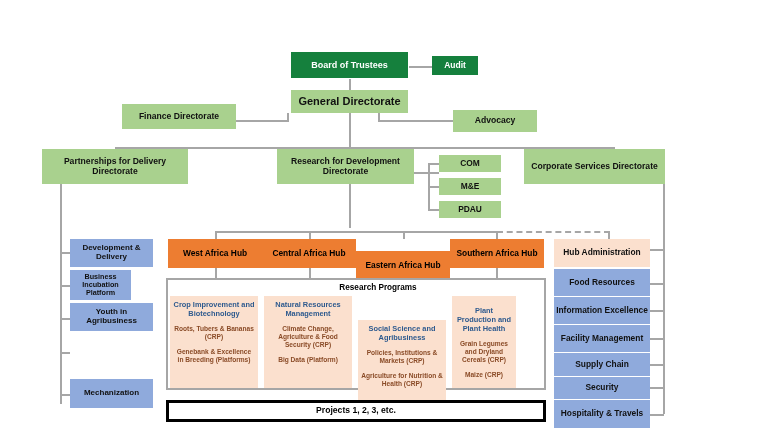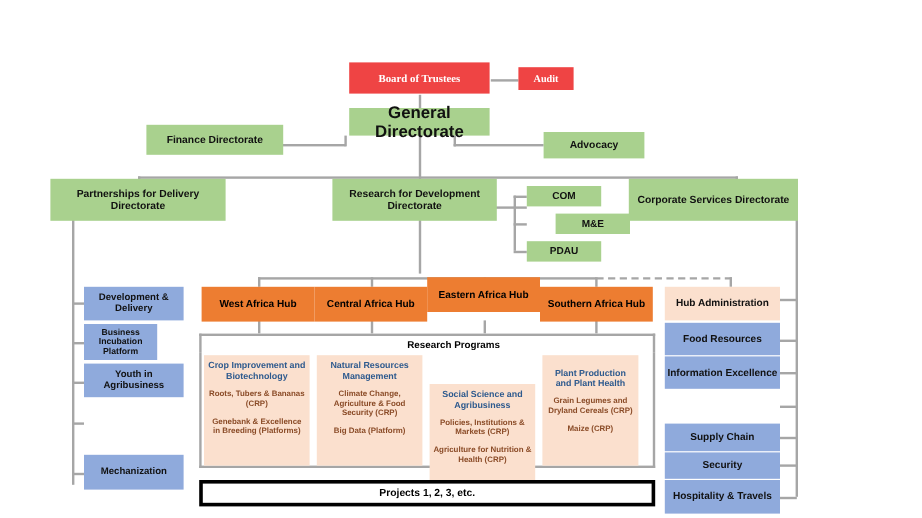--- a/index.html
+++ b/index.html
@@ -19,21 +19,21 @@
     box-sizing:border-box;
     display:flex;
     align-items:center;
     justify-content:center;
     text-align:center;
     font-weight:bold;
     color:#000000;
     line-height:1.12;
     padding:1px 2px;
   }
-  .blue   { background:#ef4444; color:#ffffff;font-family:Liberation Serif, serif; }
+  .blue   { background:#15803d; color:#ffffff; }
   .green  { background:#A9D18E; color:#111111; }
   .orange { background:#ED7D31; color:#000000; }
   .lblue  { background:#8FAADC; color:#111111; }
   .peach  { background:#FBE0CE; color:#111111; }
   .white  { background:#ffffff; color:#000000; border:3px solid #000000; }
 
   
   .ln{ position:absolute; background:#A6A6A6; }
   .lnh{ height:2px; }
   .lnv{ width:2px; }
@@ -140,44 +140,44 @@
 
   <div class="ln lnv" style="left:215px;top:267px;height:11px;"></div>
   <div class="ln lnv" style="left:309px;top:267px;height:11px;"></div>
   <div class="ln lnv" style="left:403px;top:267px;height:11px;"></div>
   <div class="ln lnv" style="left:496px;top:267px;height:11px;"></div>
 
   <div class="box blue" style="left:291px;top:52px;width:117px;height:26px;font-size:9px;">Board of Trustees</div>
 
   <div class="box blue" style="left:432px;top:56px;width:46px;height:19px;font-size:8.5px;">Audit</div>
 
-  <div class="box green" style="left:291px;top:90px;width:117px;height:23px;font-size:14px;">General Directorate</div>
+  <div class="box green" style="left:291px;top:90px;width:117px;height:23px;font-size:11px;">General Directorate</div>
 
   <div class="box green" style="left:122px;top:104px;width:114px;height:25px;font-size:8.6px;">Finance Directorate</div>
 
   <div class="box green" style="left:453px;top:110px;width:84px;height:22px;font-size:8.6px;">Advocacy</div>
 
   <div class="box green" style="left:42px;top:149px;width:146px;height:35px;font-size:8.6px;">Partnerships for Delivery Directorate</div>
 
   <div class="box green" style="left:277px;top:149px;width:137px;height:35px;font-size:8.6px;">Research for Development Directorate</div>
 
   <div class="box green" style="left:524px;top:149px;width:141px;height:35px;font-size:8.6px;">Corporate Services Directorate</div>
 
   <div class="box green" style="left:439px;top:155px;width:62px;height:17px;font-size:8.4px;">COM</div>
-  <div class="box green" style="left:439px;top:178px;width:62px;height:17px;font-size:8.4px;margin-left:24px;">M&amp;E</div>
+  <div class="box green" style="left:439px;top:178px;width:62px;height:17px;font-size:8.4px;">M&amp;E</div>
   <div class="box green" style="left:439px;top:201px;width:62px;height:17px;font-size:8.4px;">PDAU</div>
 
   <div class="box lblue" style="left:70px;top:239px;width:83px;height:28px;font-size:8px;">Development &amp; Delivery</div>
   <div class="box lblue" style="left:70px;top:270px;width:61px;height:30px;font-size:7.2px;">Business Incubation Platform</div>
   <div class="box lblue" style="left:70px;top:303px;width:83px;height:28px;font-size:8px;">Youth in Agribusiness</div>
   <div class="box lblue" style="left:70px;top:379px;width:83px;height:29px;font-size:8px;">Mechanization</div>
 
   <div class="box orange" style="left:168px;top:239px;width:94px;height:29px;font-size:8.4px;">West Africa Hub</div>
   <div class="box orange" style="left:262px;top:239px;width:94px;height:29px;font-size:8.4px;">Central Africa Hub</div>
-  <div class="box orange" style="left:356px;top:231px;width:94px;height:29px;font-size:8.4px;">Eastern Africa Hub</div>
+  <div class="box orange" style="left:356px;top:251px;width:94px;height:29px;font-size:8.4px;">Eastern Africa Hub</div>
   <div class="box orange" style="left:450px;top:239px;width:94px;height:29px;font-size:8.4px;">Southern Africa Hub</div>
 
   <div class="rp-header" style="left:166px;top:278px;width:380px;height:16px;padding-left:44px;">Research Programs</div>
   <div class="rp-frame" style="left:166px;top:294px;width:380px;height:96px;"></div>
 
   <div class="prog" style="left:170px;top:296px;width:88px;height:92px;">
     <div class="ptitle">Crop Improvement and Biotechnology</div>
     <div class="pitem">Roots, Tubers &amp; Bananas (CRP)</div>
     <div class="pitem">Genebank &amp; Excellence in Breeding (Platforms)</div>
   </div>
@@ -187,28 +187,29 @@
     <div class="pitem">Climate Change, Agriculture &amp; Food Security (CRP)</div>
     <div class="pitem">Big Data (Platform)</div>
   </div>
 
   <div class="prog" style="left:358px;top:296px;width:88px;height:92px;margin-top:24px;">
     <div class="ptitle">Social Science and Agribusiness</div>
     <div class="pitem">Policies, Institutions &amp; Markets (CRP)</div>
     <div class="pitem">Agriculture for Nutrition &amp; Health (CRP)</div>
   </div>
 
-  <div class="prog" style="left:452px;top:296px;width:80px;height:92px;">
+  <div class="prog" style="left:452px;top:296px;width:64px;height:92px;">
     <div class="ptitle" style="margin-top:6px;">Plant Production and Plant Health</div>
     <div class="pitem">Grain Legumes and Dryland Cereals (CRP)</div>
     <div class="pitem">Maize (CRP)</div>
   </div>
 
   <div class="box white" style="left:166px;top:400px;width:380px;height:22px;font-size:8.6px;">Projects 1, 2, 3, etc.</div>
 
   <div class="box peach" style="left:554px;top:239px;width:96px;height:28px;font-size:8.4px;">Hub Administration</div>
   <div class="box lblue" style="left:554px;top:269px;width:96px;height:27px;font-size:8.4px;">Food Resources</div>
   <div class="box lblue" style="left:554px;top:297px;width:96px;height:27px;font-size:8.4px;">Information Excellence</div>
+  <div class="box lblue" style="left:554px;top:325px;width:96px;height:27px;font-size:8.4px;">Facility Management</div>
   <div class="box lblue" style="left:554px;top:353px;width:96px;height:23px;font-size:8.4px;">Supply Chain</div>
   <div class="box lblue" style="left:554px;top:377px;width:96px;height:22px;font-size:8.4px;">Security</div>
   <div class="box lblue" style="left:554px;top:400px;width:96px;height:28px;font-size:8.4px;">Hospitality &amp; Travels</div>
 
 </div>
 
 </body></html>

